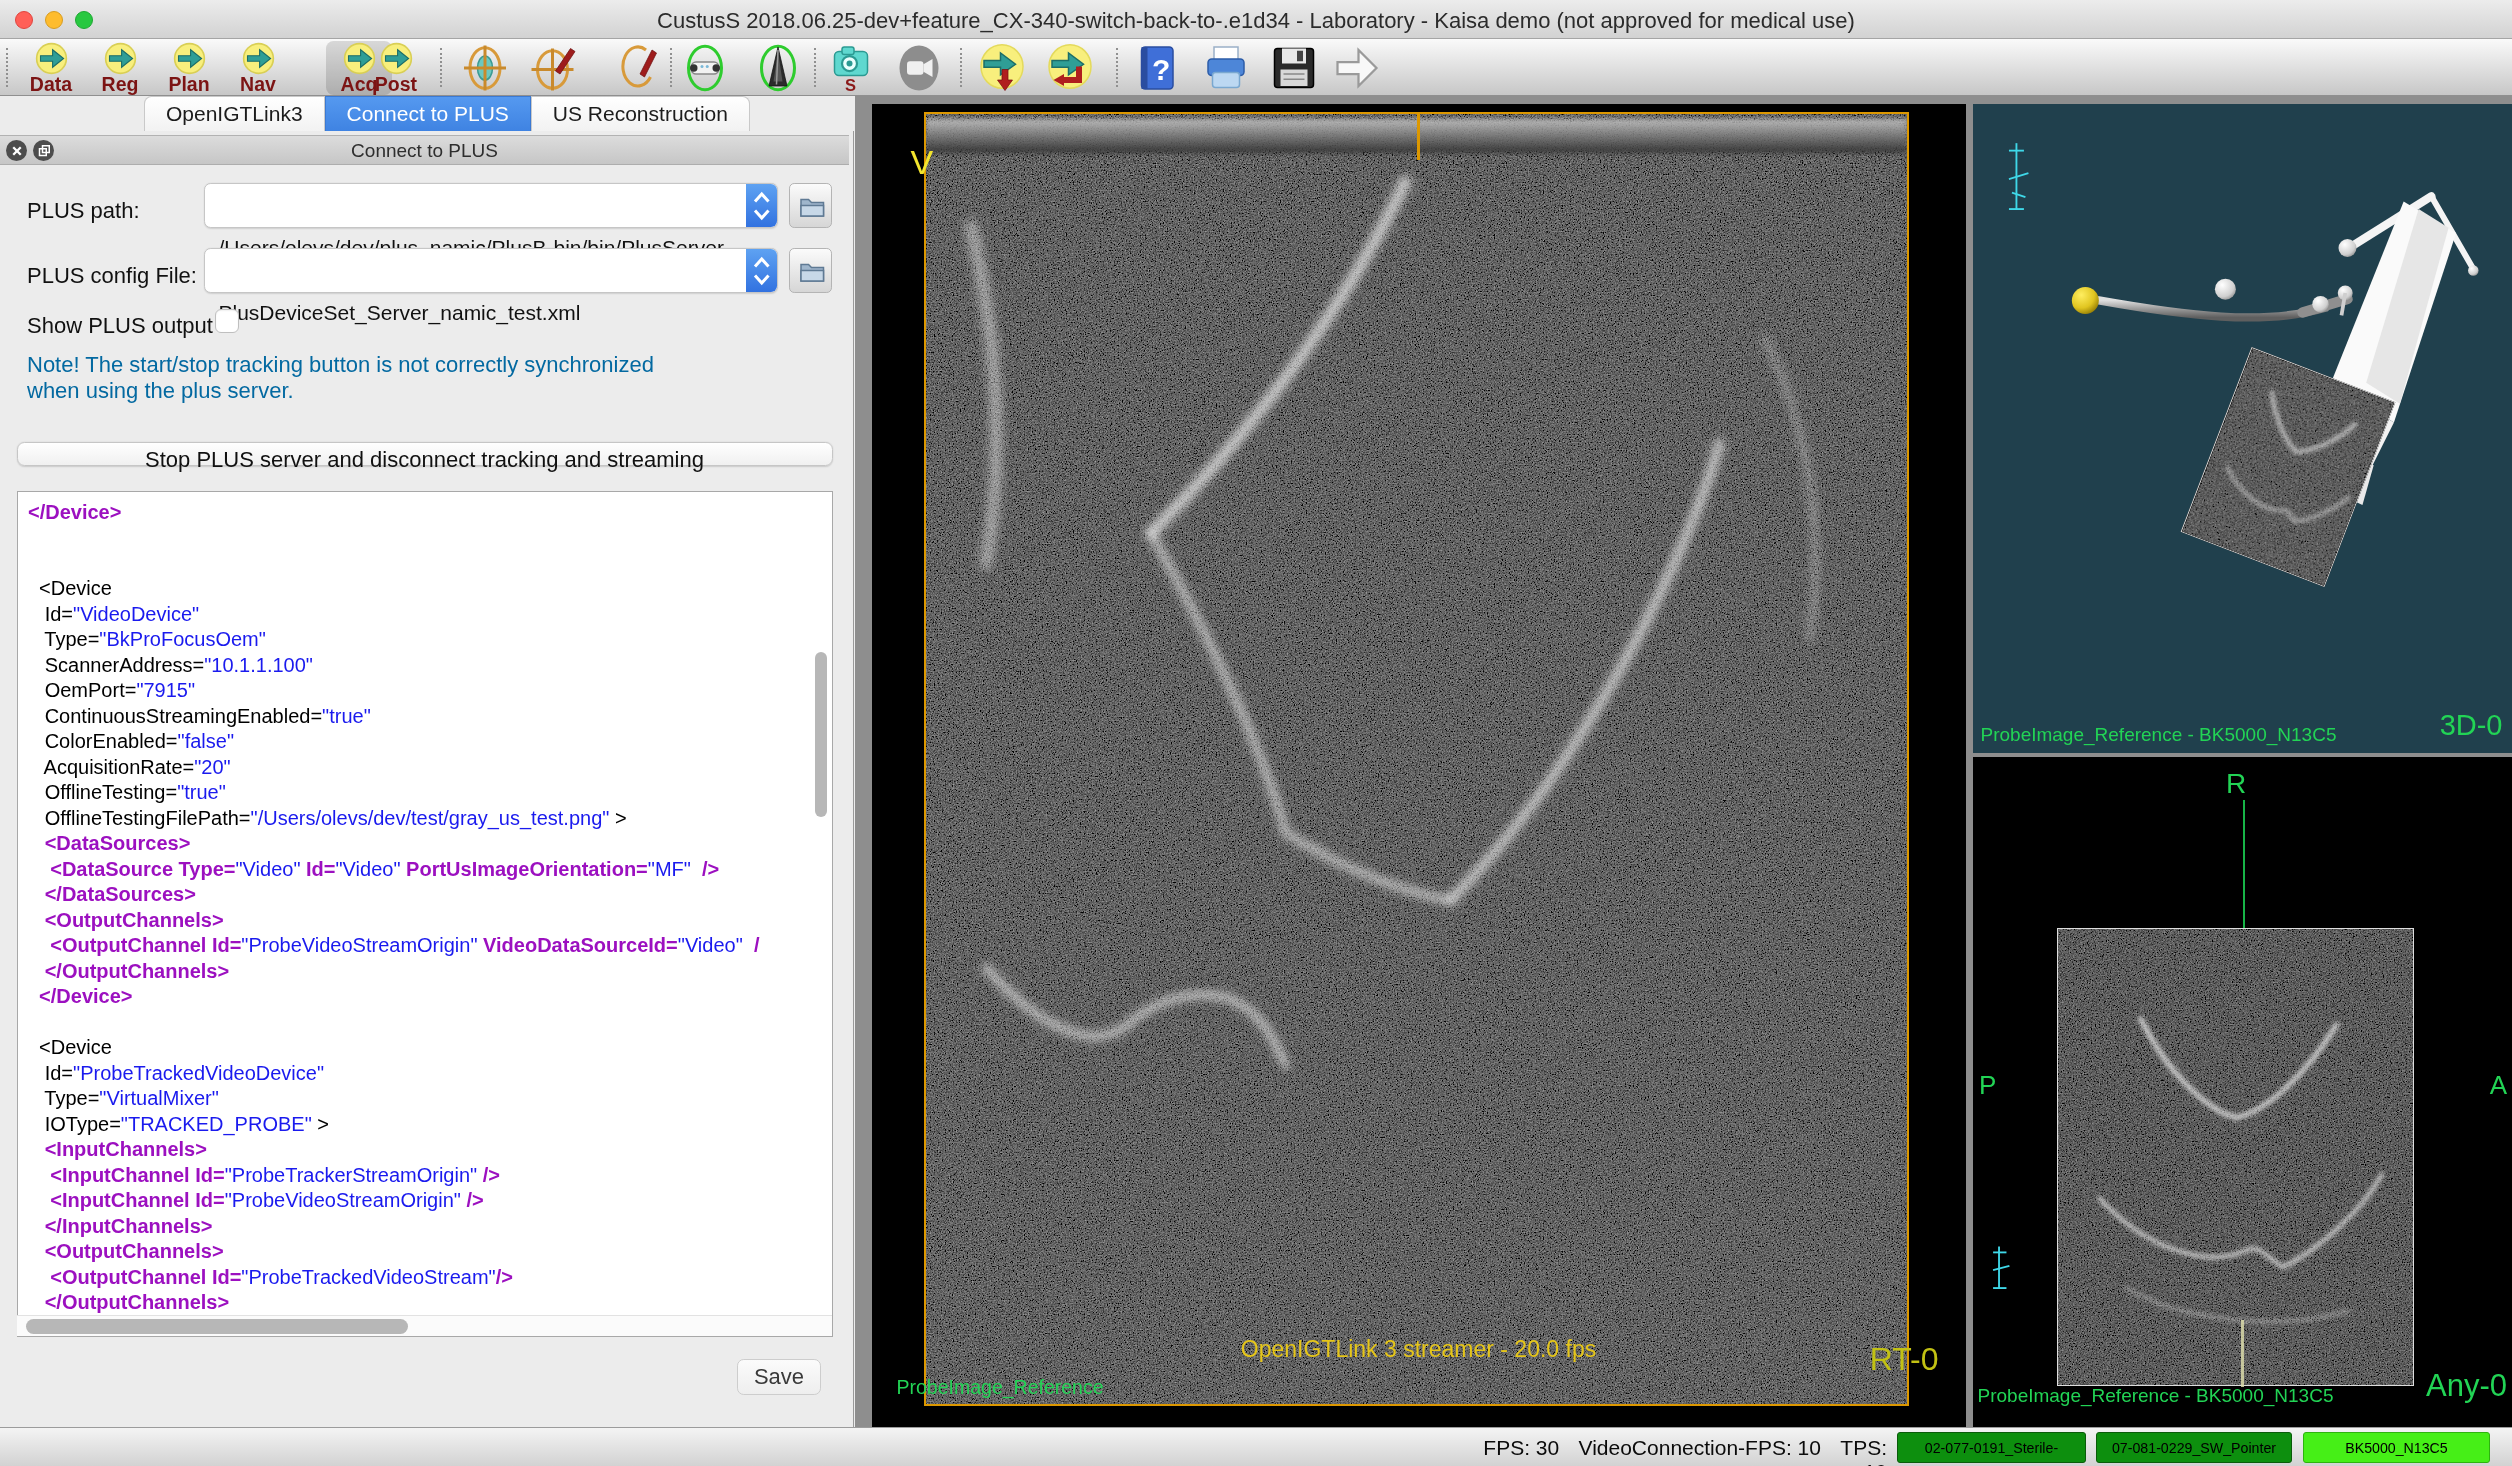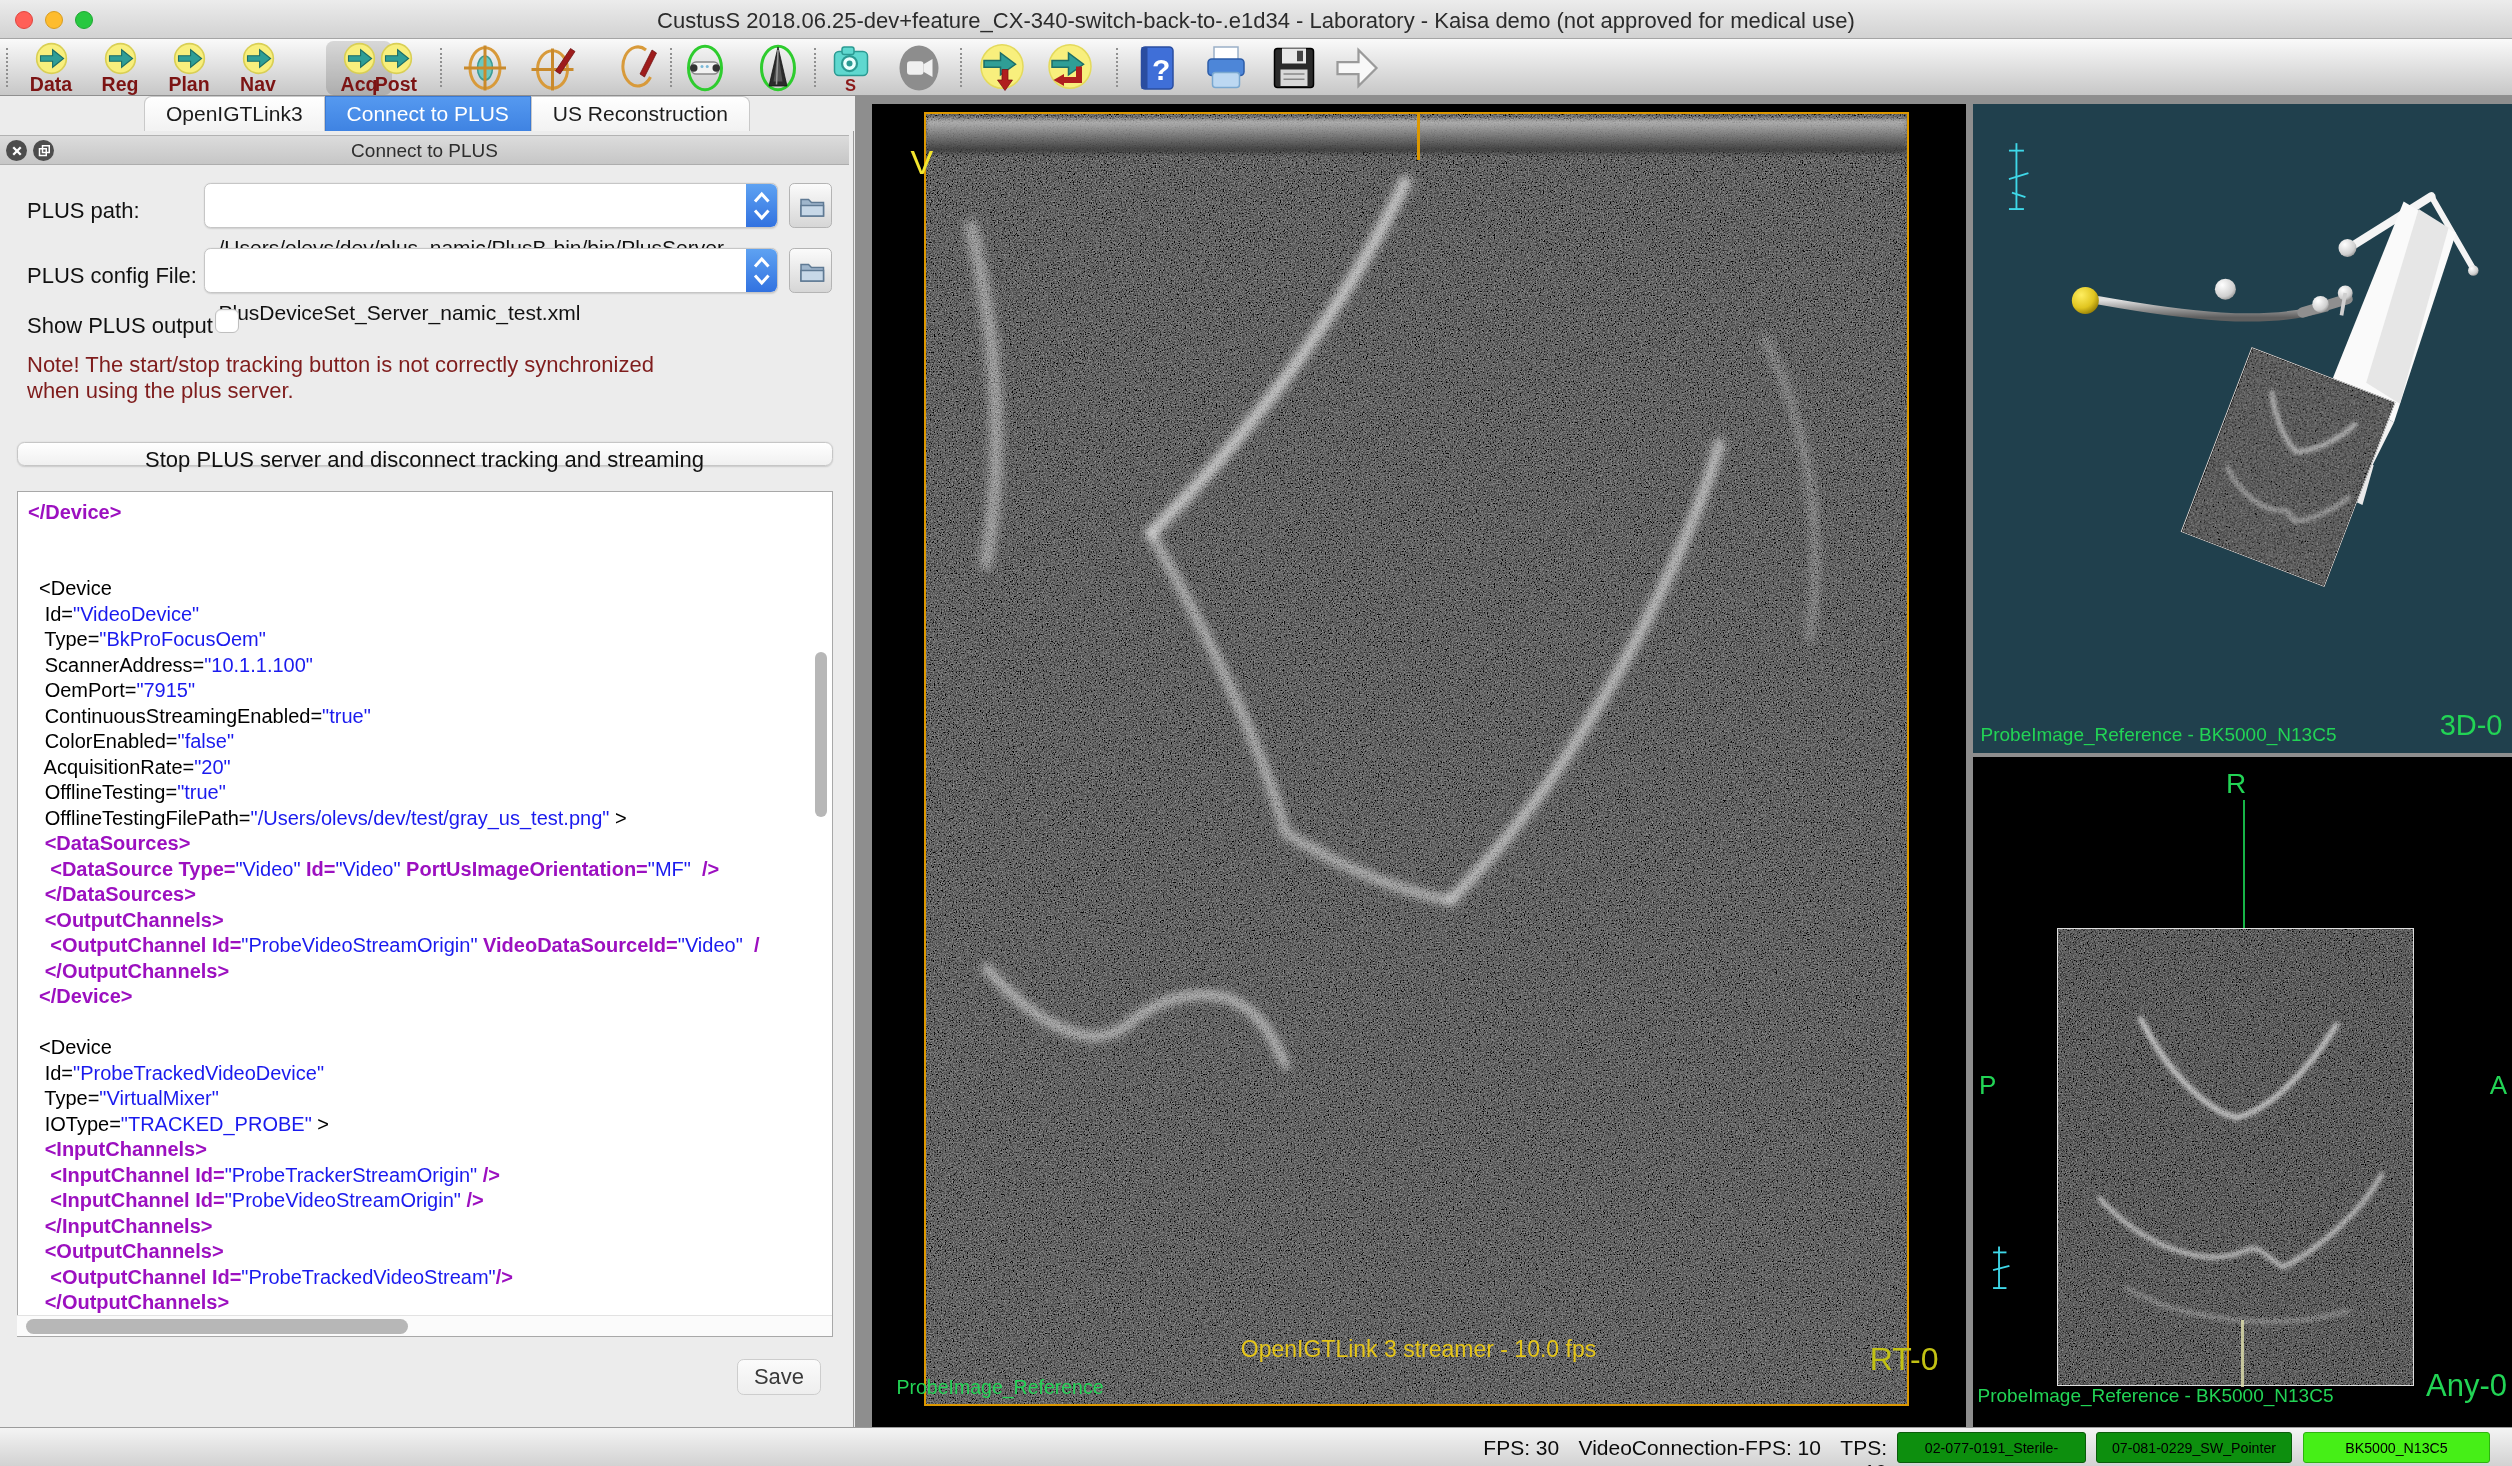--- a/index.html
+++ b/index.html
@@ -47,21 +47,21 @@
     box-shadow:0 0.7px 1.5px rgba(0,0,0,.12);}
   .combo .val{position:absolute;left:13.5px;top:10.5px;font-size:21px;color:#111;white-space:nowrap;overflow:hidden;width:517px;margin-top:41px;}
   .stepper{position:absolute;right:0;top:0;width:31px;height:43px;border-radius:0 6px 6px 0;
     background:linear-gradient(#5ea2f2,#3272e0);}
   .stepper svg{position:absolute;left:6px;top:6.7px;}
   .browse{position:absolute;width:43px;height:45px;background:linear-gradient(#fbfbfb,#d6d6d6);
     border:0.7px solid #b4b4b4;border-radius:5.2px;}
   .browse svg{position:absolute;left:7.5px;top:7.5px;}
   #show-output-box{position:absolute;left:215px;top:307px;width:24px;height:24px;background:#fff;
     border:0.7px solid #bfbfbf;border-radius:6px;box-shadow:inset 0 0.7px 1.5px rgba(0,0,0,.08);}
-  .note{position:absolute;left:27px;font-size:22px;color:#7f1d1d;}
+  .note{position:absolute;left:27px;font-size:22px;color:#0369a1;}
   #stop-btn{position:absolute;left:16.5px;top:442px;width:816px;height:24px;
     background:linear-gradient(#ffffff,#f0f0f0);border:0.7px solid #c6c6c6;border-radius:7.5px;
     font-size:22px;color:#111;text-align:center;line-height:34px;box-shadow:0 0.7px 1.5px rgba(0,0,0,.15);}
   #xml-editor{position:absolute;left:16.5px;top:491px;width:816px;height:846px;background:#ffffff;
     border:0.7px solid #a8a8a8;padding:7.5px 10.5px;font-size:20px;line-height:25.5px;white-space:pre;overflow:hidden;}
   .xline{height:25.5px;}
   .x-tag{color:#9c10c0;font-weight:bold;}
   .x-val{color:#1a1aee;}
   .x-plain{color:#000;}
   #vscroll{position:absolute;left:815px;top:652px;width:12px;height:165px;background:#b7b7b7;border-radius:6px;}
@@ -410,21 +410,21 @@
             <path d="M 80 1140 C 160 1230 230 1250 270 1215 C 310 1180 360 1170 400 1180 C 450 1195 470 1250 480 1270" stroke-width="12" opacity="0.65"></path>
             <path d="M 60 150 C 95 300 105 450 80 600" stroke-width="18" opacity="0.45"></path>
             <path d="M 1120 300 C 1180 420 1200 560 1180 700" stroke-width="10" opacity="0.35"></path>
           </g>
         </svg>
         <div id="us-topband"></div>
       </div>
       <div id="us-toptick" style="left:545px;top:8.2px"></div>
       <div id="us-orient">V</div>
       <div id="us-bl" class="uslabel ov-green">ProbeImage_Reference</div>
-      <div id="us-stream" class="uslabel ov-yellow">OpenIGTLink 3 streamer - 10.0 fps</div>
+      <div id="us-stream" class="uslabel ov-yellow">OpenIGTLink 3 streamer - 20.0 fps</div>
       <div id="us-rt" class="uslabel">RT-0</div>
     </div>
 
     <div id="view3d">
       <svg width="540" height="649" style="position:absolute;left:0;top:0" viewBox="0 0 721 866">
 
         <g stroke="#3fd8e8" stroke-width="2.5" fill="none">
           <line x1="58" y1="52" x2="58" y2="140"></line>
           <line x1="48" y1="62" x2="68" y2="62"></line>
           <line x1="48" y1="100" x2="74" y2="92"></line>

